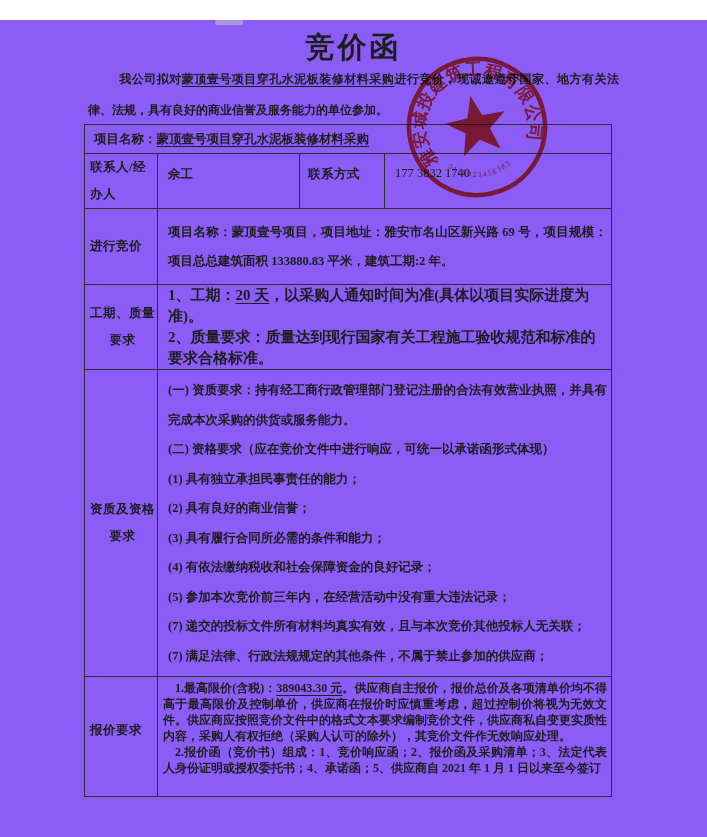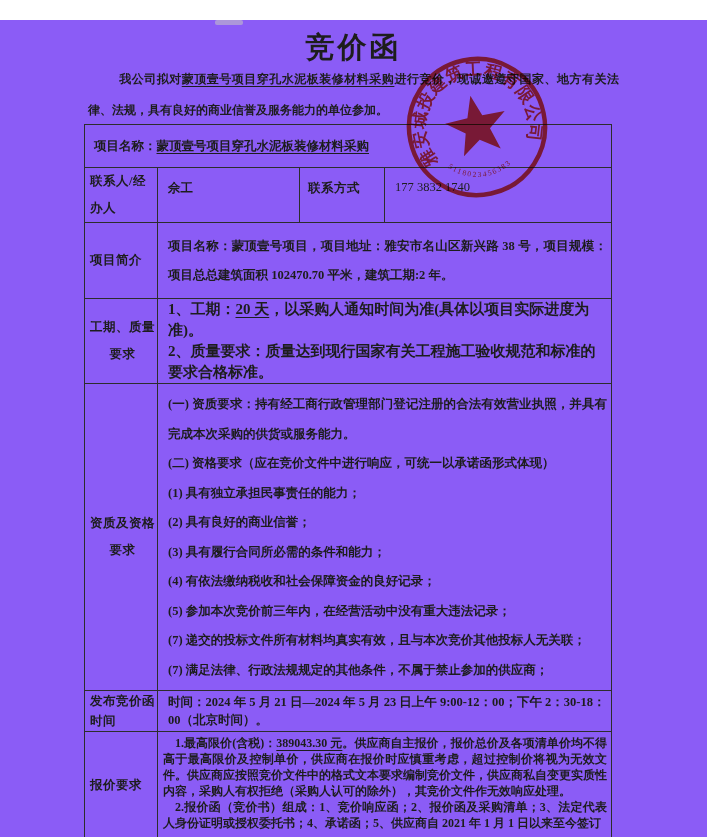--- a/index.html
+++ b/index.html
@@ -22,21 +22,21 @@
   .u { text-decoration:underline; text-underline-offset:3px; }
   table.bid-table {
     position:absolute; top:104px; left:84px; width:527px;
     border-collapse:collapse; table-layout:fixed; background:transparent;
   }
   td {
     border:1.6px solid #2d2d2d; vertical-align:middle;
     font-size:12.5px; font-weight:600; padding:0 6px;
     overflow:hidden;
   }
-  tr.r1 { height:43px;border-radius:10px; } tr.r2 { height:30px; } tr.r3 { height:53px;padding-left:20px; }
+  tr.r1 { height:29px;border-radius:10px; } tr.r2 { height:30px; } tr.r3 { height:53px;padding-left:20px; }
   tr.r4 { height:76px; } tr.r5 { height:46px; } tr.r6 { height:56px; }
   tr.r7 { height:307px; } tr.r8 { height:37px; } tr.r9 { height:120px; }
   td.lbl { font-weight:700; padding:0 2px 0 5px; letter-spacing:0.5px; }
   td.lbl .lline { white-space:nowrap; line-height:27px; }
   td.lbl .lcenter { text-align:center; }
   tr.r1 td, tr.r2 td { font-weight:700; padding-left:9px; }
   td.cell-content { padding-left:10px; padding-right:4px; }
   tr.r4 td.cell-content { line-height:29px; text-align:justify; }
   tr.r5 td.cell-content { vertical-align:top; padding-top:11px; line-height:20px; }
   tr.r6 td.cell-content { line-height:21px; font-size:15px; }
@@ -84,22 +84,22 @@
       <td class="lbl">
         <div class="lline">联系人/经</div>
         <div class="lline">办人</div>
       </td>
       <td class="cell-content" style="vertical-align:top; padding-top:12px;">佘工</td>
       <td class="lbl" style="vertical-align:top; padding-top:12px; padding-left:8px;">联系方式</td>
       <td class="cell-content" style="vertical-align:top; padding-top:12px; font-weight:400;">177 3832 1740</td>
     </tr>
 
     <tr class="r4">
-      <td class="lbl">项目简介</td>
-      <td class="cell-content" colspan="3">项目名称：蒙顶壹号项目，项目地址：雅安市名山区新兴路 38 号，项目规模：项目总总建筑面积 102470.70 平米，建筑工期:2 年。</td>
+      <td class="lbl">进行竞价</td>
+      <td class="cell-content" colspan="3">项目名称：蒙顶壹号项目，项目地址：雅安市名山区新兴路 69 号，项目规模：项目总总建筑面积 133880.83 平米，建筑工期:2 年。</td>
     </tr>
 
 
     <tr class="r6">
       <td class="lbl">
         <div class="lline">工期、质量</div>
         <div class="lline lcenter">要求</div>
       </td>
       <td class="cell-content" colspan="3">
         <div><span>1、工期：</span><span class="u">20 天</span><span>，以采购人通知时间为准(具体以项目实际进度为准)。</span></div>
@@ -118,27 +118,20 @@
         <div class="qitem">(1) 具有独立承担民事责任的能力；</div>
         <div class="qitem">(2) 具有良好的商业信誉；</div>
         <div class="qitem">(3) 具有履行合同所必需的条件和能力；</div>
         <div class="qitem">(4) 有依法缴纳税收和社会保障资金的良好记录；</div>
         <div class="qitem">(5) 参加本次竞价前三年内，在经营活动中没有重大违法记录；</div>
         <div class="qitem">(7) 递交的投标文件所有材料均真实有效，且与本次竞价其他投标人无关联；</div>
         <div class="qitem">(7) 满足法律、行政法规规定的其他条件，不属于禁止参加的供应商；</div>
       </td>
     </tr>
 
-    <tr class="r8">
-      <td class="lbl">
-        <div class="lline" style="line-height:20px">发布竞价函</div>
-        <div class="lline" style="line-height:20px">时间</div>
-      </td>
-      <td class="cell-content" colspan="3">时间：2024 年 5 月 21 日—2024 年 5 月 23 日上午 9:00-12：00；下午 2：30-18：00（北京时间）。</td>
-    </tr>
 
     <tr class="r9">
       <td class="lbl" style="vertical-align:top; padding-top:45px;">报价要求</td>
       <td class="cell-content" colspan="3">
         <p><span>1.最高限价(含税)：</span><span class="u">389043.30 元</span><span>。供应商自主报价，报价总价及各项清单价均不得高于最高限价及控制单价，供应商在报价时应慎重考虑，超过控制价将视为无效文件。供应商应按照竞价文件中的格式文本要求编制竞价文件，供应商私自变更实质性内容，采购人有权拒绝（采购人认可的除外），其竞价文件作无效响应处理。</span></p>
         <p>2.报价函（竞价书）组成：1、竞价响应函；2、报价函及采购清单；3、法定代表人身份证明或授权委托书；4、承诺函；5、供应商自 2021 年 1 月 1 日以来至今签订</p>
       </td>
     </tr>
   </tbody>
     </table>

